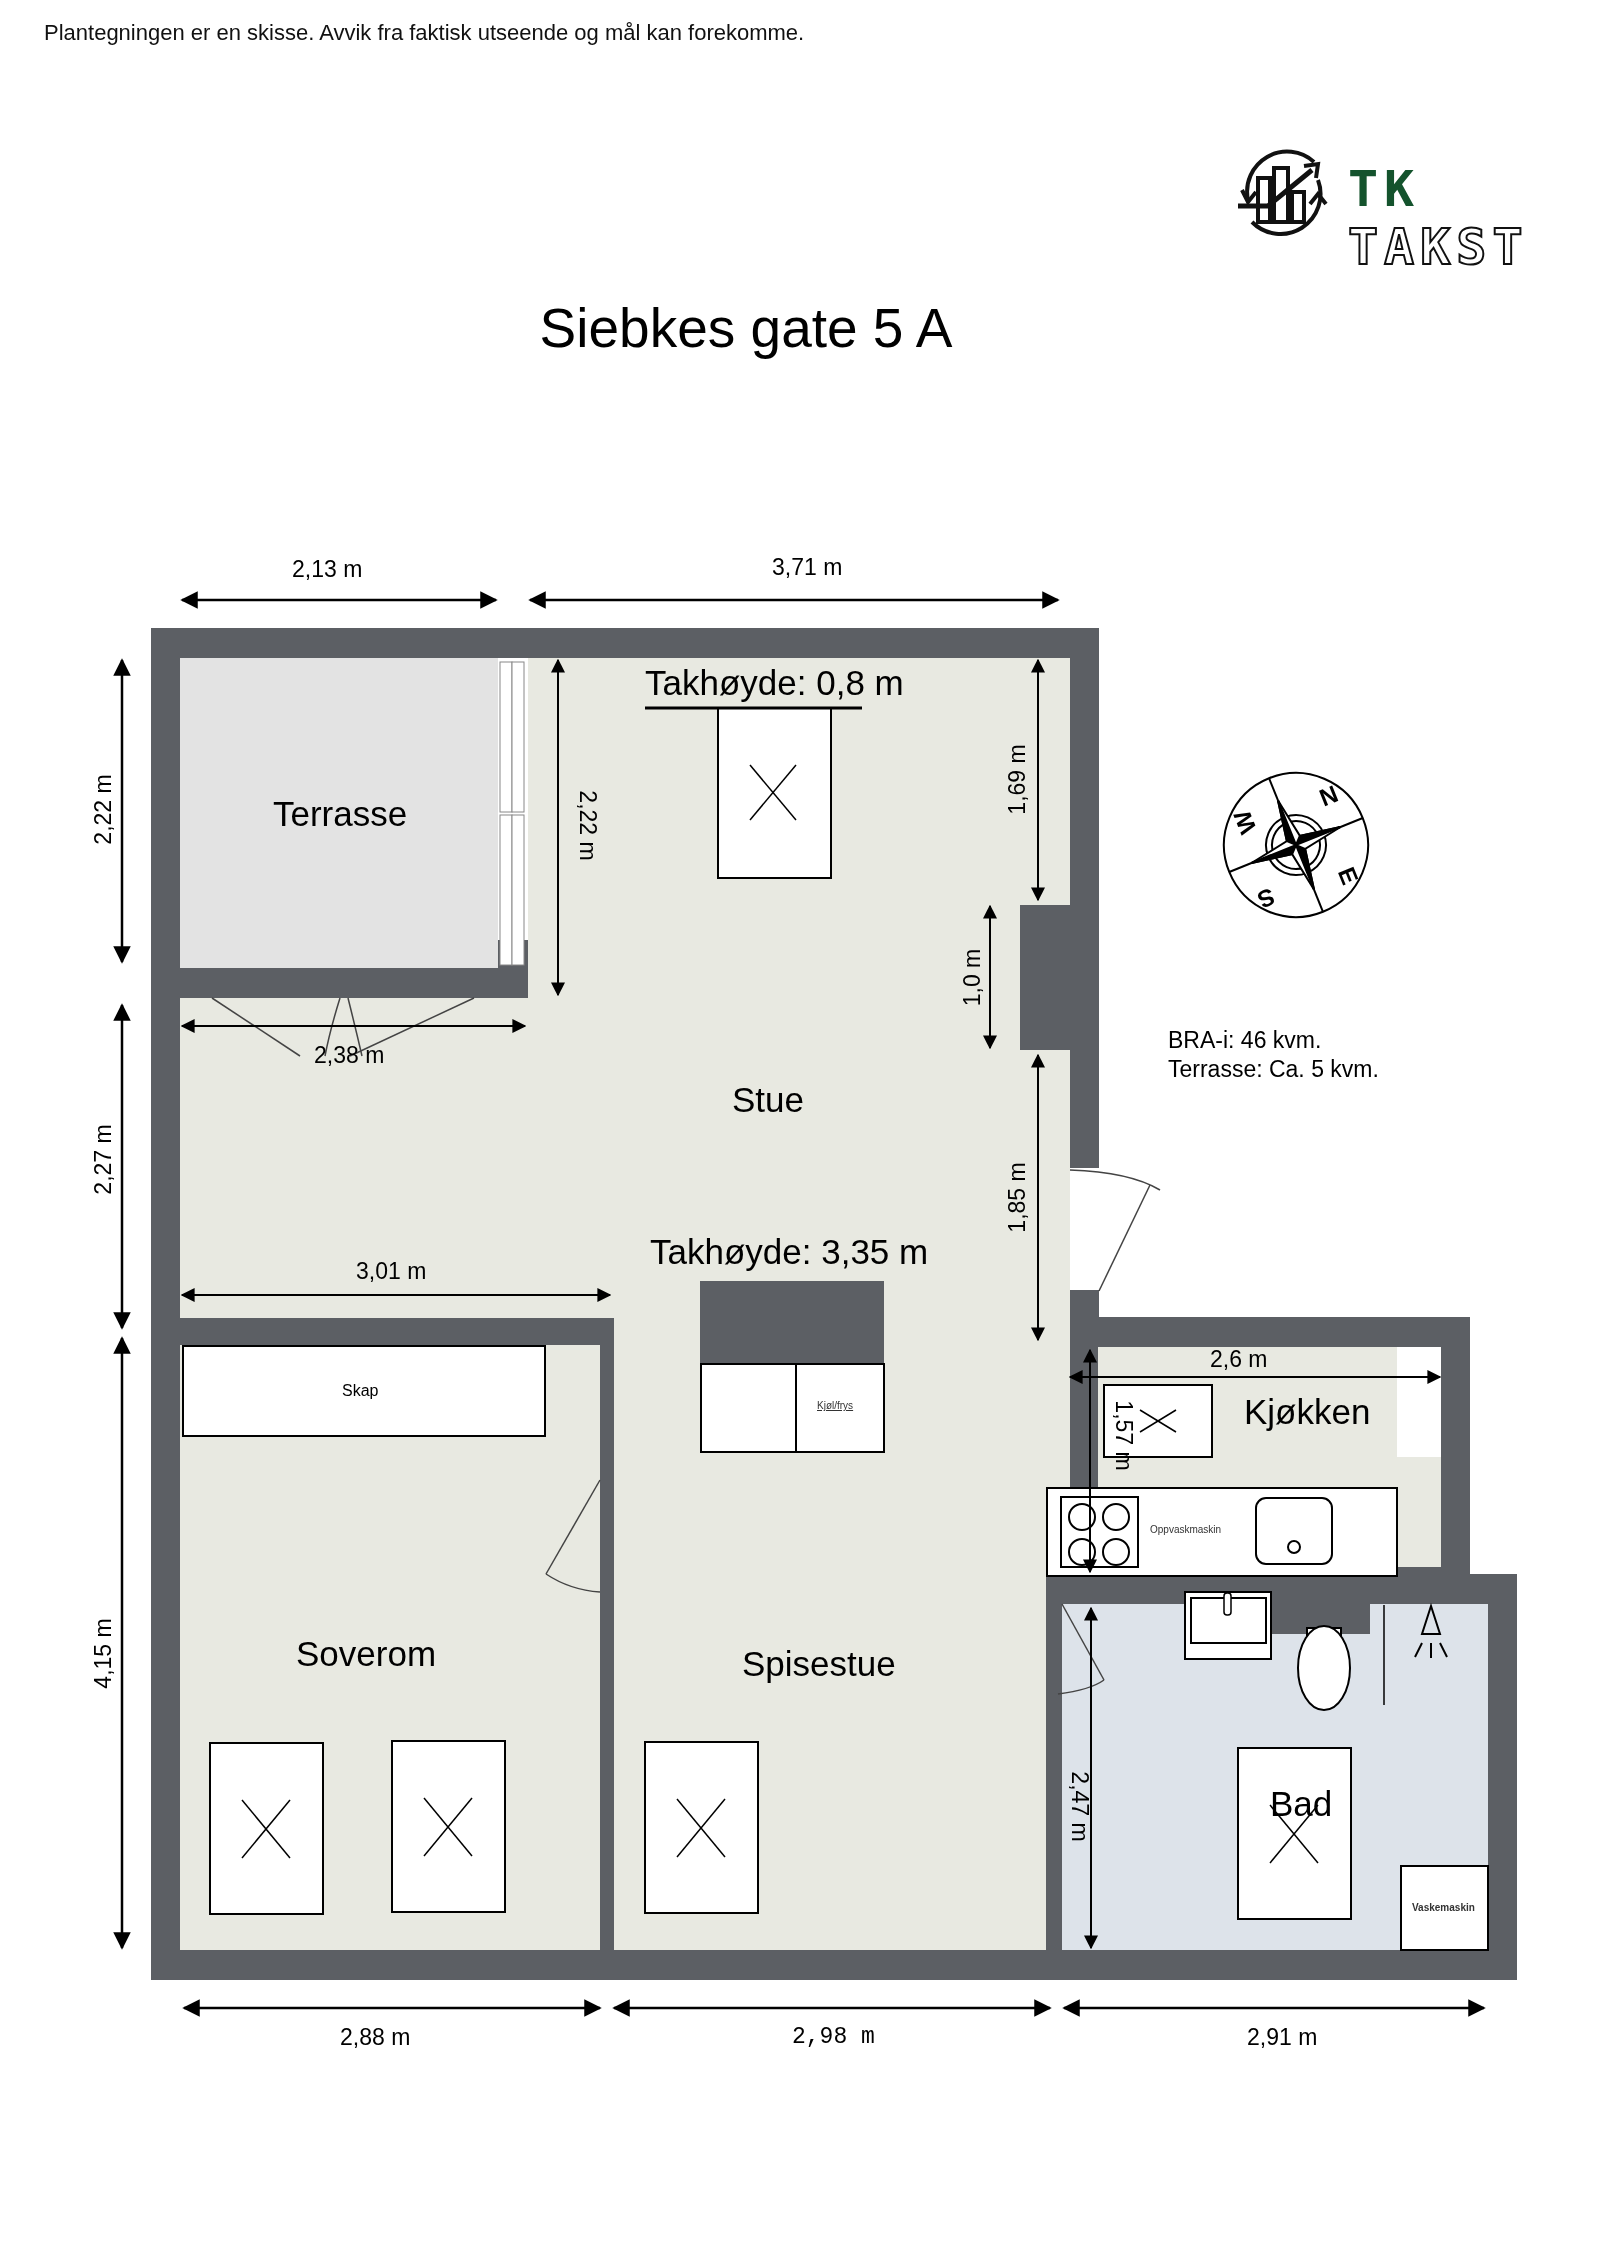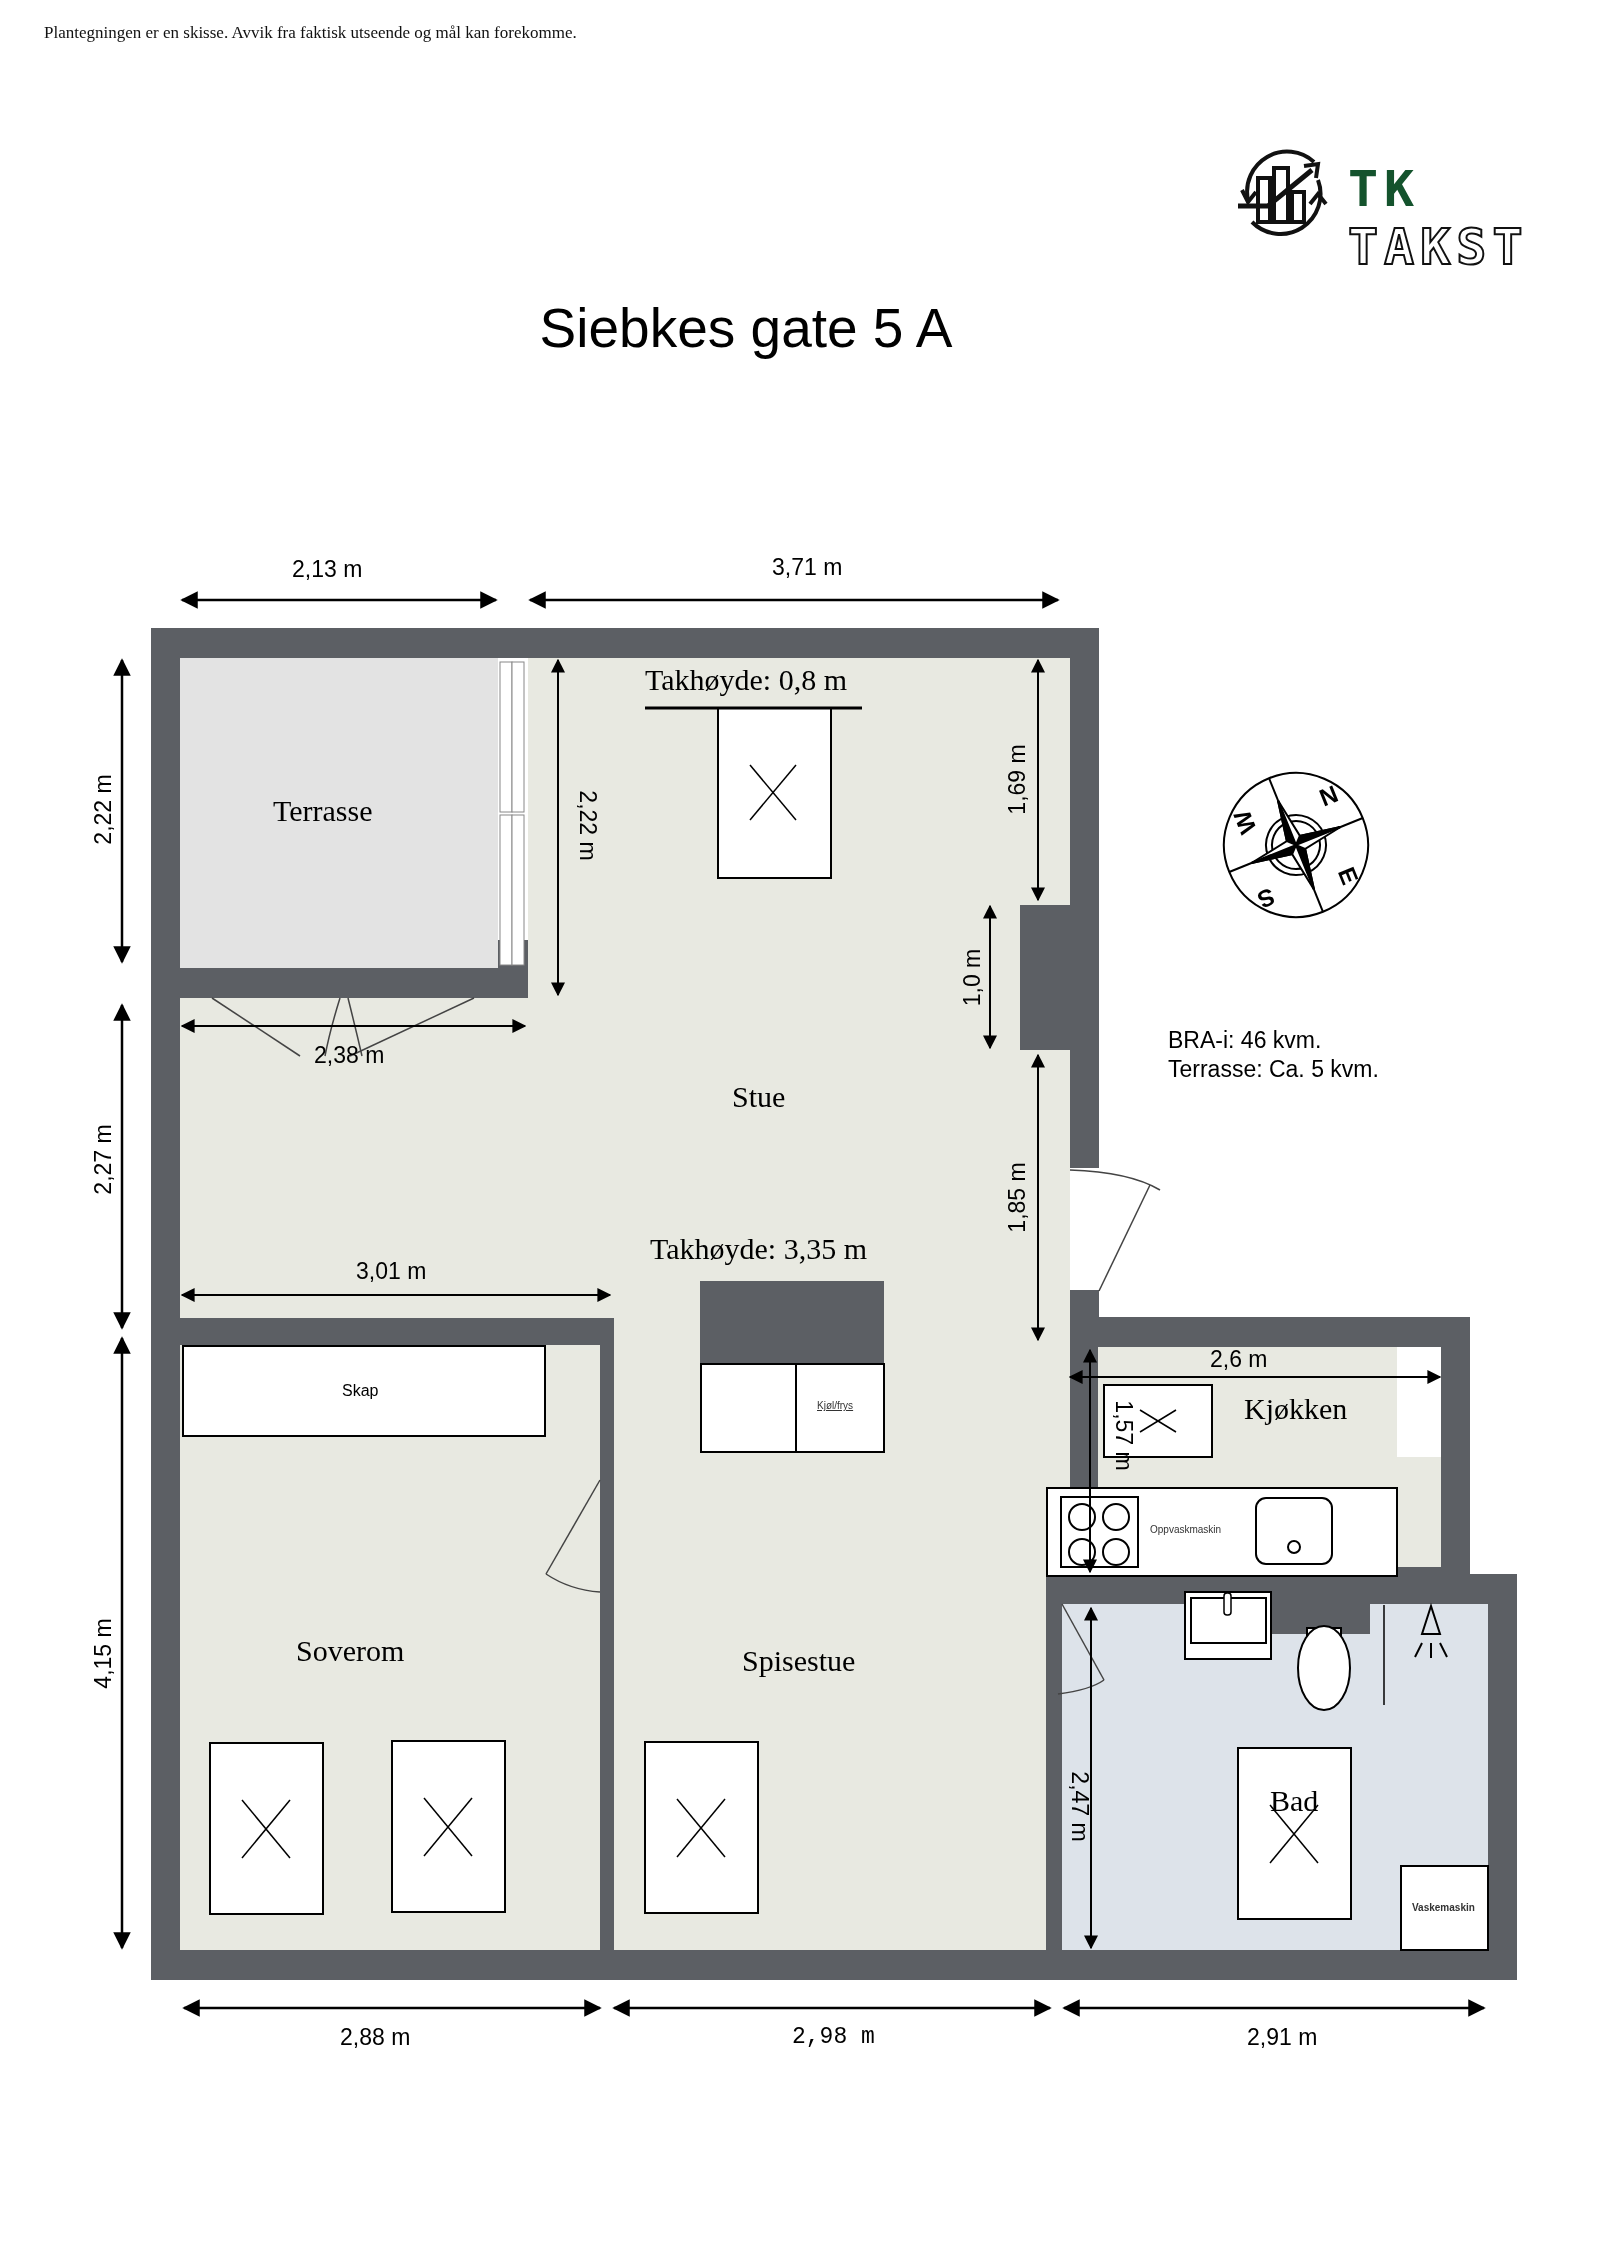--- a/index.html
+++ b/index.html
@@ -1,27 +1,27 @@
 <!DOCTYPE html>
 <html><head>
 <meta charset="utf-8">
 <style>
   html, body { margin: 0; padding: 0; background: #ffffff; }
   body { width: 1600px; height: 2264px; position: relative; overflow: hidden;
          font-family: "Liberation Sans", sans-serif; color: #000; }
   .abs { position: absolute; }
-  .disclaimer { left: 44px; top: 18px; font-size: 17px; line-height: 30px; color: #111; font-family: Liberation Serif, serif; }
+  .disclaimer { left: 44px; top: 18px; font-size: 22px; line-height: 30px; color: #111; }
   .title { left: 0; width: 1492px; top: 296px; text-align: center; font-size: 55px; }
   .logo { left: 1228px; top: 140px; width: 362px; height: 100px; }
   .logo-text { left: 1348px; top: 160px; font-size: 50px; letter-spacing: 6px; font-family: "DejaVu Sans Mono", monospace; }
   .logo-text .tk { color: #14532d; font-weight: bold; }
   .logo-text .takst { color: #fff; -webkit-text-stroke: 2px #111; font-weight: bold; }
   svg.plan { position: absolute; left: 0; top: 0; }
   .lbl { position: absolute; white-space: nowrap; }
-  .room { font-size: 30px; font-family: Liberation Serif, serif; }
+  .room { font-size: 35px; }
   .dim { font-size: 23px; }
   .vert { transform: rotate(-90deg); transform-origin: center center; }
   .vert-cw { transform: rotate(90deg); transform-origin: center center; }
   .small { font-size: 13px; color: #333; }
   .info { left: 1168px; top: 1026px; font-size: 23px; line-height: 29px; }
 </style>
 </head>
 <body>
 
 <div class="abs disclaimer">

